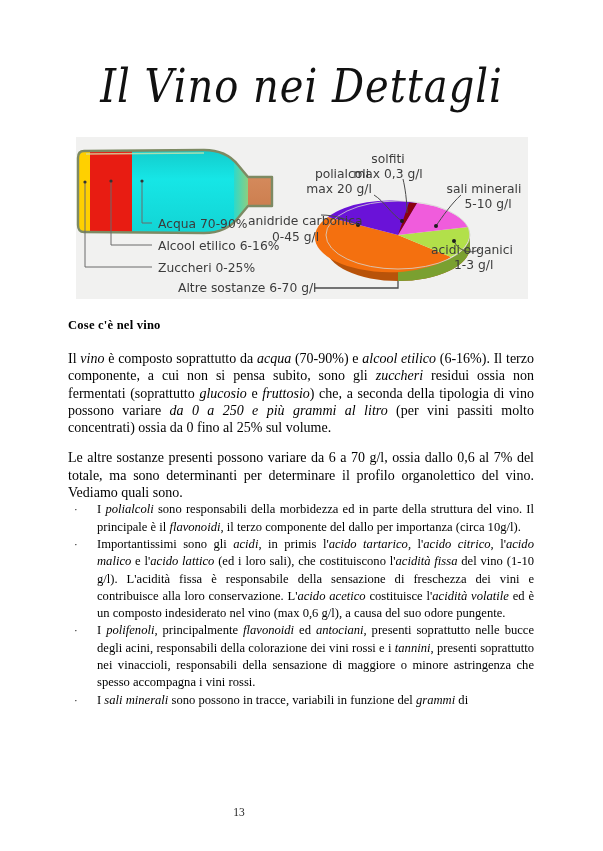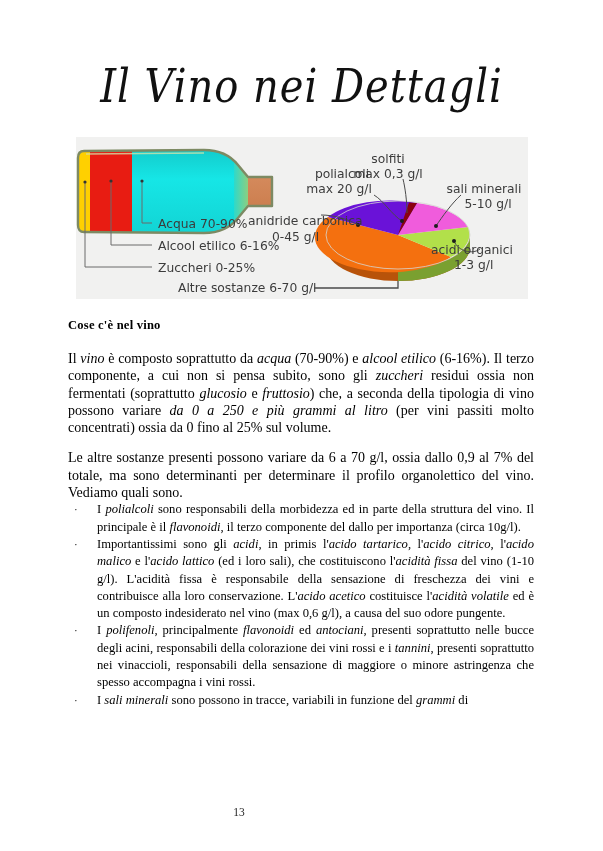--- a/index.html
+++ b/index.html
@@ -214,21 +214,21 @@
     <text class="ig-label" x="378" y="132" font-size="12.3">1-3 g/l</text>
   </svg>
 </div>
 
 <div class="content">
 
   <div class="section-head">Cose c'è nel vino</div>
 
   <p class="body"><span>Il </span><em>vino</em><span> è composto soprattutto da </span><em>acqua</em><span> (70-90%) e </span><em>alcool etilico</em><span> (6-16%). Il terzo componente, a cui non si pensa subito, sono gli </span><em>zuccheri</em><span> residui ossia non fermentati (soprattutto </span><em>glucosio</em><span> e </span><em>fruttosio</em><span>) che, a seconda della tipologia di vino possono variare </span><em>da 0 a 250 e più grammi al litro</em><span> (per vini passiti molto concentrati) ossia da 0 fino al 25% sul volume.</span></p>
 
-  <p class="body tight">Le altre sostanze presenti possono variare da 6 a 70 g/l, ossia dallo 0,9 al 7% del totale, ma sono determinanti per determinare il profilo organolettico del vino. Vediamo quali sono.</p>
+  <p class="body tight">Le altre sostanze presenti possono variare da 6 a 70 g/l, ossia dallo 0,6 al 7% del totale, ma sono determinanti per determinare il profilo organolettico del vino. Vediamo quali sono.</p>
 
   <ul class="bullets">
     <li><span class="bullet-dot">·</span><span>I </span><em>polialcoli</em><span> sono responsabili della morbidezza ed in parte della struttura del vino. Il principale è il </span><em>flavonoidi</em><span>, il terzo componente del dallo per importanza (circa 10g/l).</span></li>
 
     <li><span class="bullet-dot">·</span><span>Importantissimi sono gli </span><em>acidi</em><span>, in primis l'</span><em>acido tartarico</em><span>, l'</span><em>acido citrico</em><span>, l'</span><em>acido malico</em><span> e l'</span><em>acido lattico</em><span> (ed i loro sali), che costituiscono l'</span><em>acidità fissa</em><span> del vino (1-10 g/l). L'acidità fissa è responsabile della sensazione di freschezza dei vini e contribuisce alla loro conservazione. L'</span><em>acido acetico</em><span> costituisce l'</span><em>acidità volatile</em><span> ed è un composto indesiderato nel vino (max 0,6 g/l), a causa del suo odore pungente.</span></li>
 
     <li><span class="bullet-dot">·</span><span>I </span><em>polifenoli</em><span>, principalmente </span><em>flavonoidi</em><span> ed </span><em>antociani</em><span>, presenti soprattutto nelle bucce degli acini, responsabili della colorazione dei vini rossi e i </span><em>tannini</em><span>, presenti soprattutto nei vinaccioli, responsabili della sensazione di maggiore o minore astringenza che spesso accompagna i vini rossi.</span></li>
 
     <li><span class="bullet-dot">·</span><span>I </span><em>sali minerali</em><span> sono possono in tracce, variabili in funzione del </span><em>grammi</em><span> di</span></li>
   </ul>

